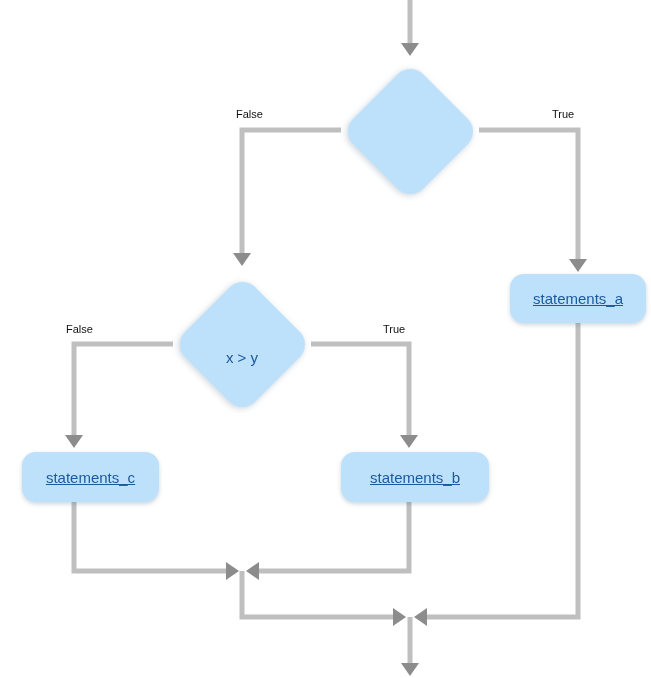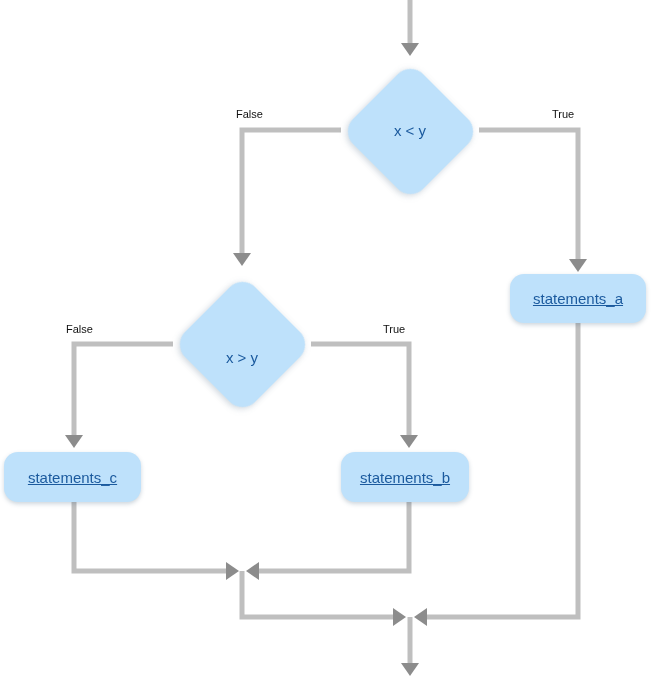--- a/index.html
+++ b/index.html
@@ -66,27 +66,26 @@
     <polygon class="arrow" points="393,608 393,626 406,617"></polygon>
 
     <path class="edge" d="M578 323 V617 H427"></path>
     <polygon class="arrow" points="427,608 427,626 414,617"></polygon>
 
     <path class="edge" d="M410 617 V663"></path>
     <polygon class="arrow" points="401,663 419,663 410,676"></polygon>
   </svg>
 
   <div class="diamond" style="left:360.5px;top:81.5px"></div>
-  <div class="node-label" style="left:340px;top:123px">x &lt; y</div>
 
   <div class="diamond" style="left:192.5px;top:294.5px"></div>
   <div class="node-label" style="left:172px;top:350px">x &gt; y</div>
 
   <div class="process" style="left:510px;top:274px;width:136px;height:49px">statements_a</div>
-  <div class="process" style="left:341px;top:452px;width:128px;height:50px">statements_b</div>
-  <div class="process" style="left:4px;top:452px;width:137px;height:50px">statements_c</div>
+  <div class="process" style="left:341px;top:452px;width:148px;height:50px">statements_b</div>
+  <div class="process" style="left:22px;top:452px;width:137px;height:50px">statements_c</div>
 
   <div class="edge-label" style="left:236px;top:107px">False</div>
   <div class="edge-label" style="left:552px;top:107px">True</div>
   <div class="edge-label" style="left:66px;top:322px">False</div>
   <div class="edge-label" style="left:383px;top:322px">True</div>
 
 </div>
 
 </body></html>

